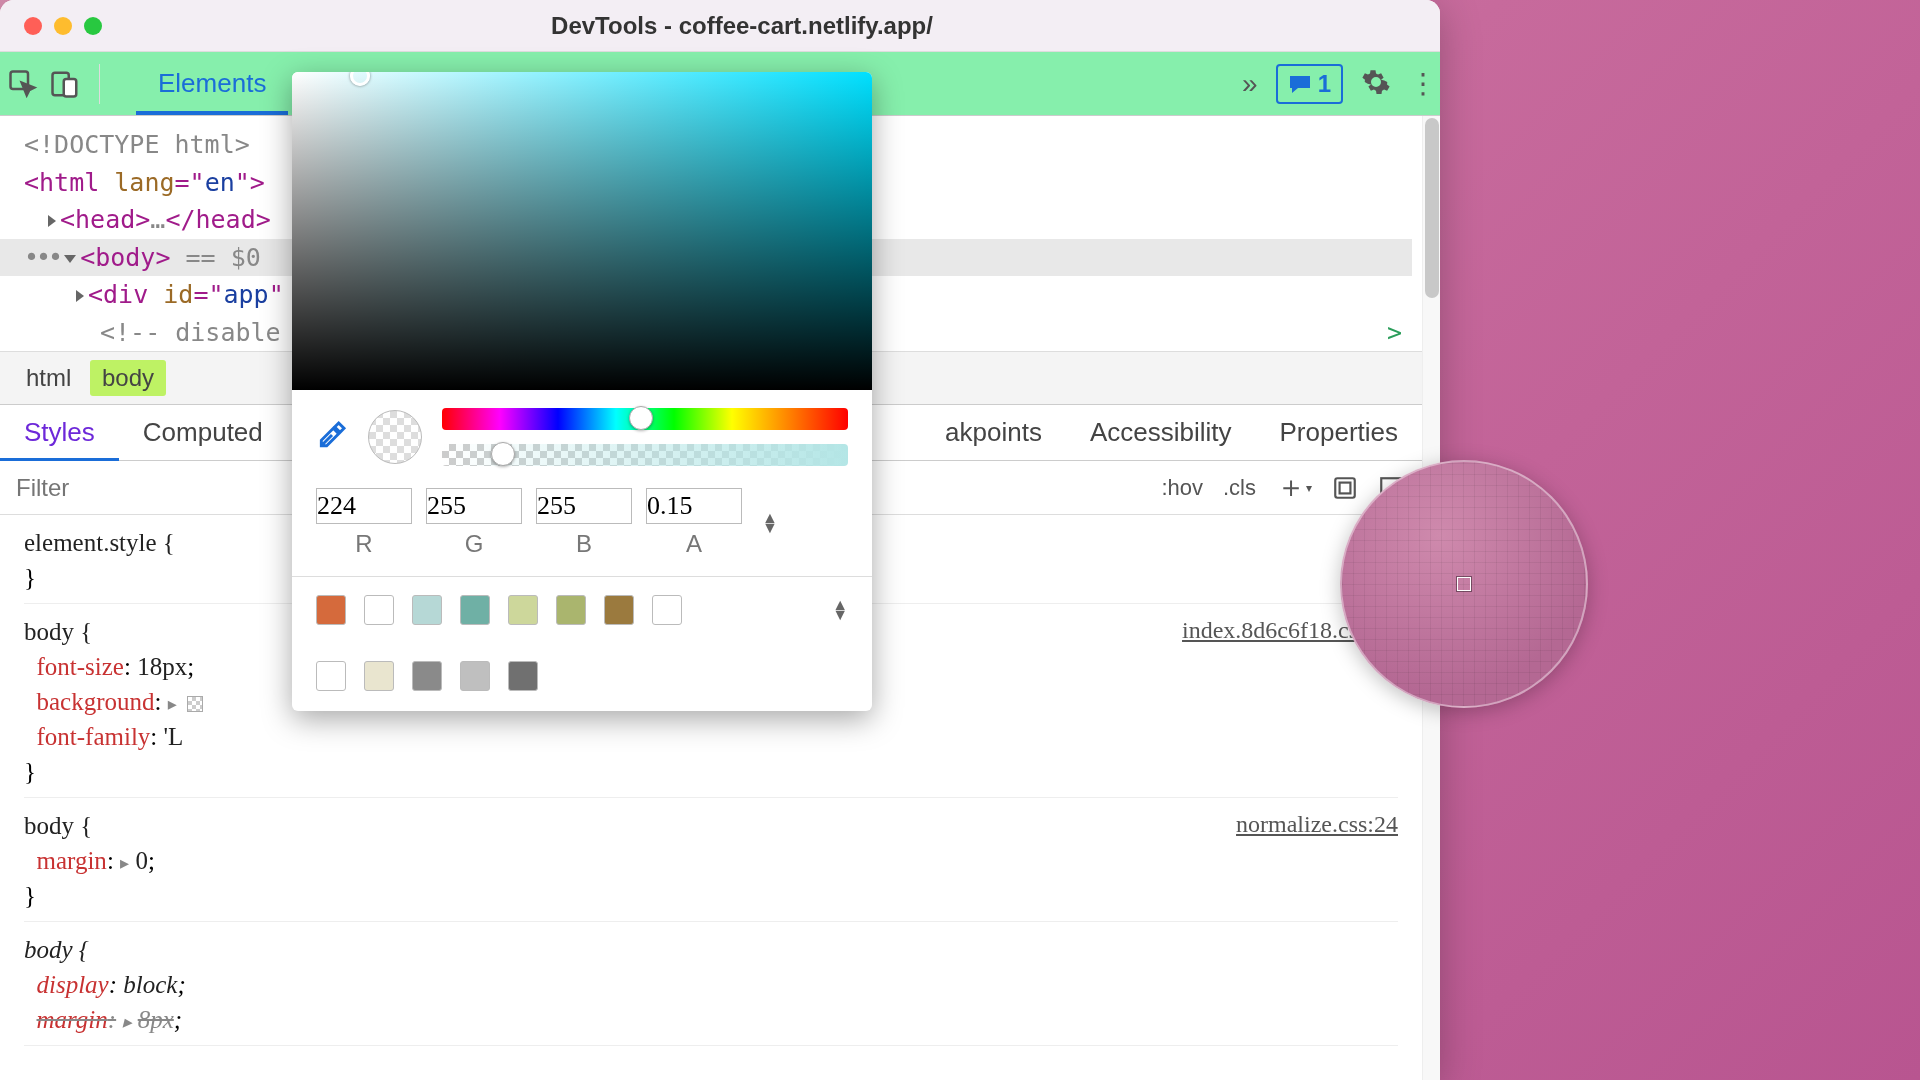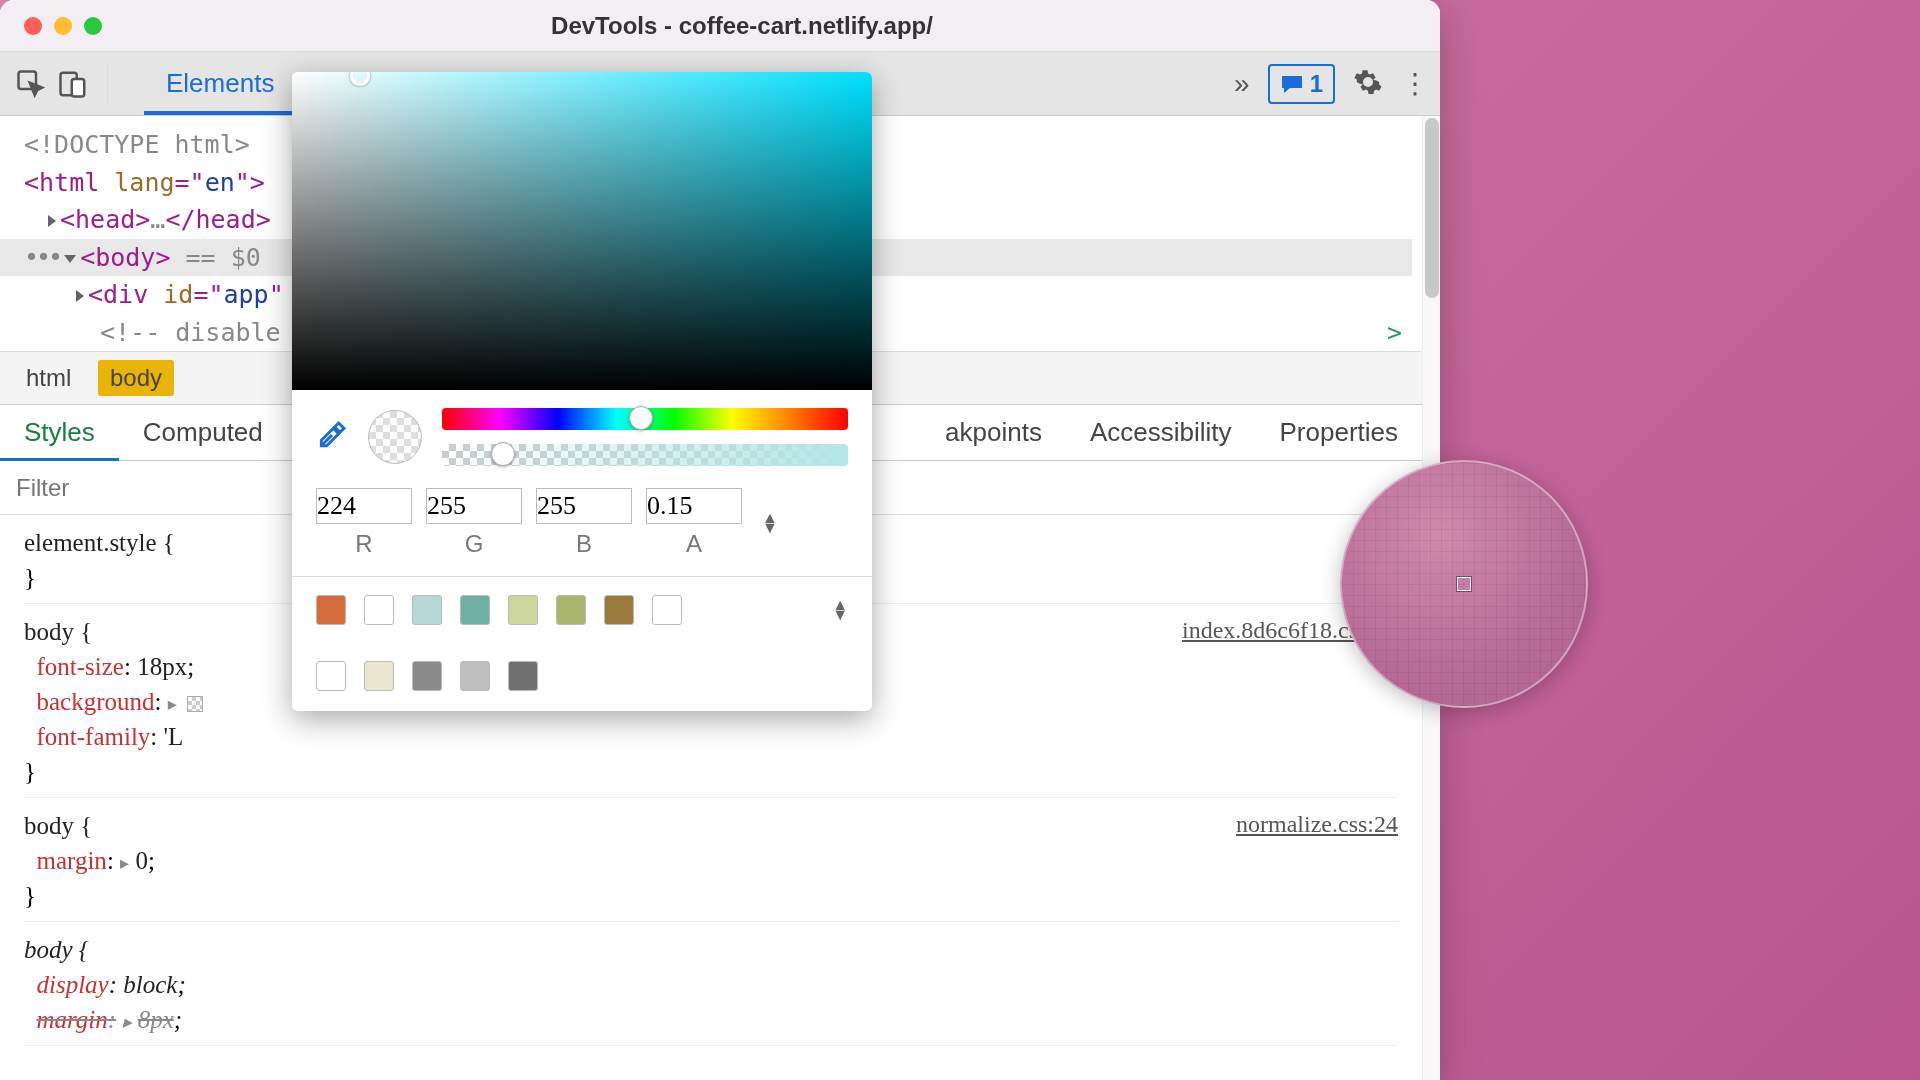--- a/index.html
+++ b/index.html
@@ -30,25 +30,25 @@
     align-items: center;
     position: relative;
     border-bottom: 1px solid #ddd;
   }
   .traffic-lights { display: flex; gap: 12px; margin-left: 24px; }
   .tl { width: 18px; height: 18px; border-radius: 50%; }
   .tl.red { background:#ff5f57; } .tl.yellow{background:#febc2e;} .tl.green{background:#28c840;}
   .win-title { position:absolute; left:0; right:0; text-align:center; font-weight:600; font-size:24px; color:#333; pointer-events:none;margin-left:44px;}
   .toolbar {
     height: 64px;
-    background:#e5e5e5;
+    background:#86efac;
     border-bottom:1px solid #ccc;
     display:flex;
     align-items:center;
-    padding: 0 13px;
+    padding: 0 5px;
     gap: 6px;
   }
   .tb-icon { width:36px; height:36px; display:flex; align-items:center; justify-content:center; color:#555; }
   .tb-icon svg { width:30px; height:30px; stroke:#555; fill:none; stroke-width:2; }
   .tabs { display:flex; align-items:flex-end; height:100%; margin-left:20px; gap:0; flex:1;}
   .tab { padding: 0 22px; font-size:26px; color:#444; height:100%; display:flex; align-items:center; position:relative;}
   .tab.active { color:#1a6dd8; }
   .tab.active::after { content:''; position:absolute; bottom:0; left:0; right:0; height:4px; background:#1a6dd8; }
   .tb-right { display:flex; align-items:center; gap:18px; margin-left:auto;}
   .chevrons { font-size:28px; color:#555; }
@@ -67,24 +67,24 @@
     position:relative;
   }
   .dom-line { white-space:nowrap; }
   .dom-line.sel { background:#e8e8e8; }
   .c-doctype{color:#888;} .c-tag{color:#a01b8a;} .c-attr{color:#9b6a26;} .c-str{color:#1a3fa0;} .c-gray{color:#888;}
   .t-d{display:inline-block;width:0;height:0;border-left:8px solid #666;border-top:6px solid transparent;border-bottom:6px solid transparent;margin-right:4px;vertical-align:middle;}
   .t-dn{display:inline-block;width:0;height:0;border-top:8px solid #666;border-left:6px solid transparent;border-right:6px solid transparent;margin-right:4px;vertical-align:middle;}
   .dots3{color:#888;letter-spacing:-3px;margin-right:4px;}
   .crumb-bar { background:#f4f4f4; border-top:1px solid #ddd; border-bottom:1px solid #ccc; padding:8px 14px; font-size:24px;}
   .crumb { display:inline-block; padding:4px 12px; color:#444; border-radius:3px;}
-  .crumb.active{ background:#eab308;margin-left:8px;}
+  .crumb.active{ background:#bef264;}
   .subtabs { display:flex; border-bottom:1px solid #ccc; background:#fff; font-size:26px; color:#444; height:56px;}
   .subtab { padding:0 24px; display:flex; align-items:center; position:relative;}
-  .subtab.active{ color:#15803d;text-align:right;}
+  .subtab.active{ color:#6d28d9;text-align:right;}
   .subtab.active::after{content:'';position:absolute;bottom:-1px;left:0;right:0;height:3px;background:#1a6dd8;}
   .filter-row { display:flex; align-items:center; border-bottom:1px solid #ddd; height:54px; background:#fff;}
   .filter-input { flex:1; border:none; font-size:24px; padding:0 16px; color:#15803d; outline:none; font-family:inherit;}
   .filter-ctrls{display:flex;align-items:center;gap:20px;padding-right:18px;font-size:22px;color:#555;}
   .filter-ctrls span,.filter-ctrls div{display:flex;align-items:center;}
   .plus-btn{font-size:30px;}
   .styles-body{ font-family:Liberation Serif, serif; font-size:25px; padding:10px 24px; line-height:1.4; flex:1; overflow:auto; border-top:none;}
   .rule{margin-bottom:10px;border-bottom:1px solid #eee;padding-bottom:8px;}
   .rule-head{display:flex;justify-content:space-between;}
   .sel-txt{color:#222;} .src-link{color:#555;text-decoration:underline;font-size:24px;}
@@ -223,20 +223,36 @@
       <div class="subtabs">
         <div class="subtab active">Styles</div>
         <div class="subtab">Computed</div>
         <div class="subtab" style="margin-left:auto">akpoints</div>
         <div class="subtab">Accessibility</div>
         <div class="subtab">Properties</div>
       </div>
 
       <div class="filter-row">
         <input class="filter-input" placeholder="Filter" style="">
+        <div class="filter-ctrls">
+          <span>:hov</span>
+          <span>.cls</span>
+          <span class="plus-btn">＋<sub style="font-size:12px">▾</sub></span>
+          <div>
+              <svg width="26" height="26" viewBox="0 0 24 24" fill="none" stroke="#555" stroke-width="2">
+                <rect x="3" y="3" width="18" height="18" rx="2"></rect>
+                <rect x="7" y="7" width="10" height="10"></rect>
+              </svg>
+            </div>
+          <div>
+              <svg width="26" height="26" viewBox="0 0 24 24" fill="none" stroke="#555" stroke-width="2">
+                <rect x="3" y="3" width="18" height="18"></rect>
+              </svg>
+            </div>
+        </div>
       </div>
 
       <div class="styles-body">
         <div class="rule">
           <div class="sel-txt">element.style {</div>
           <div>}</div>
         </div>
         <div class="rule">
           <div class="rule-head">
               <span class="sel-txt">body {</span>

